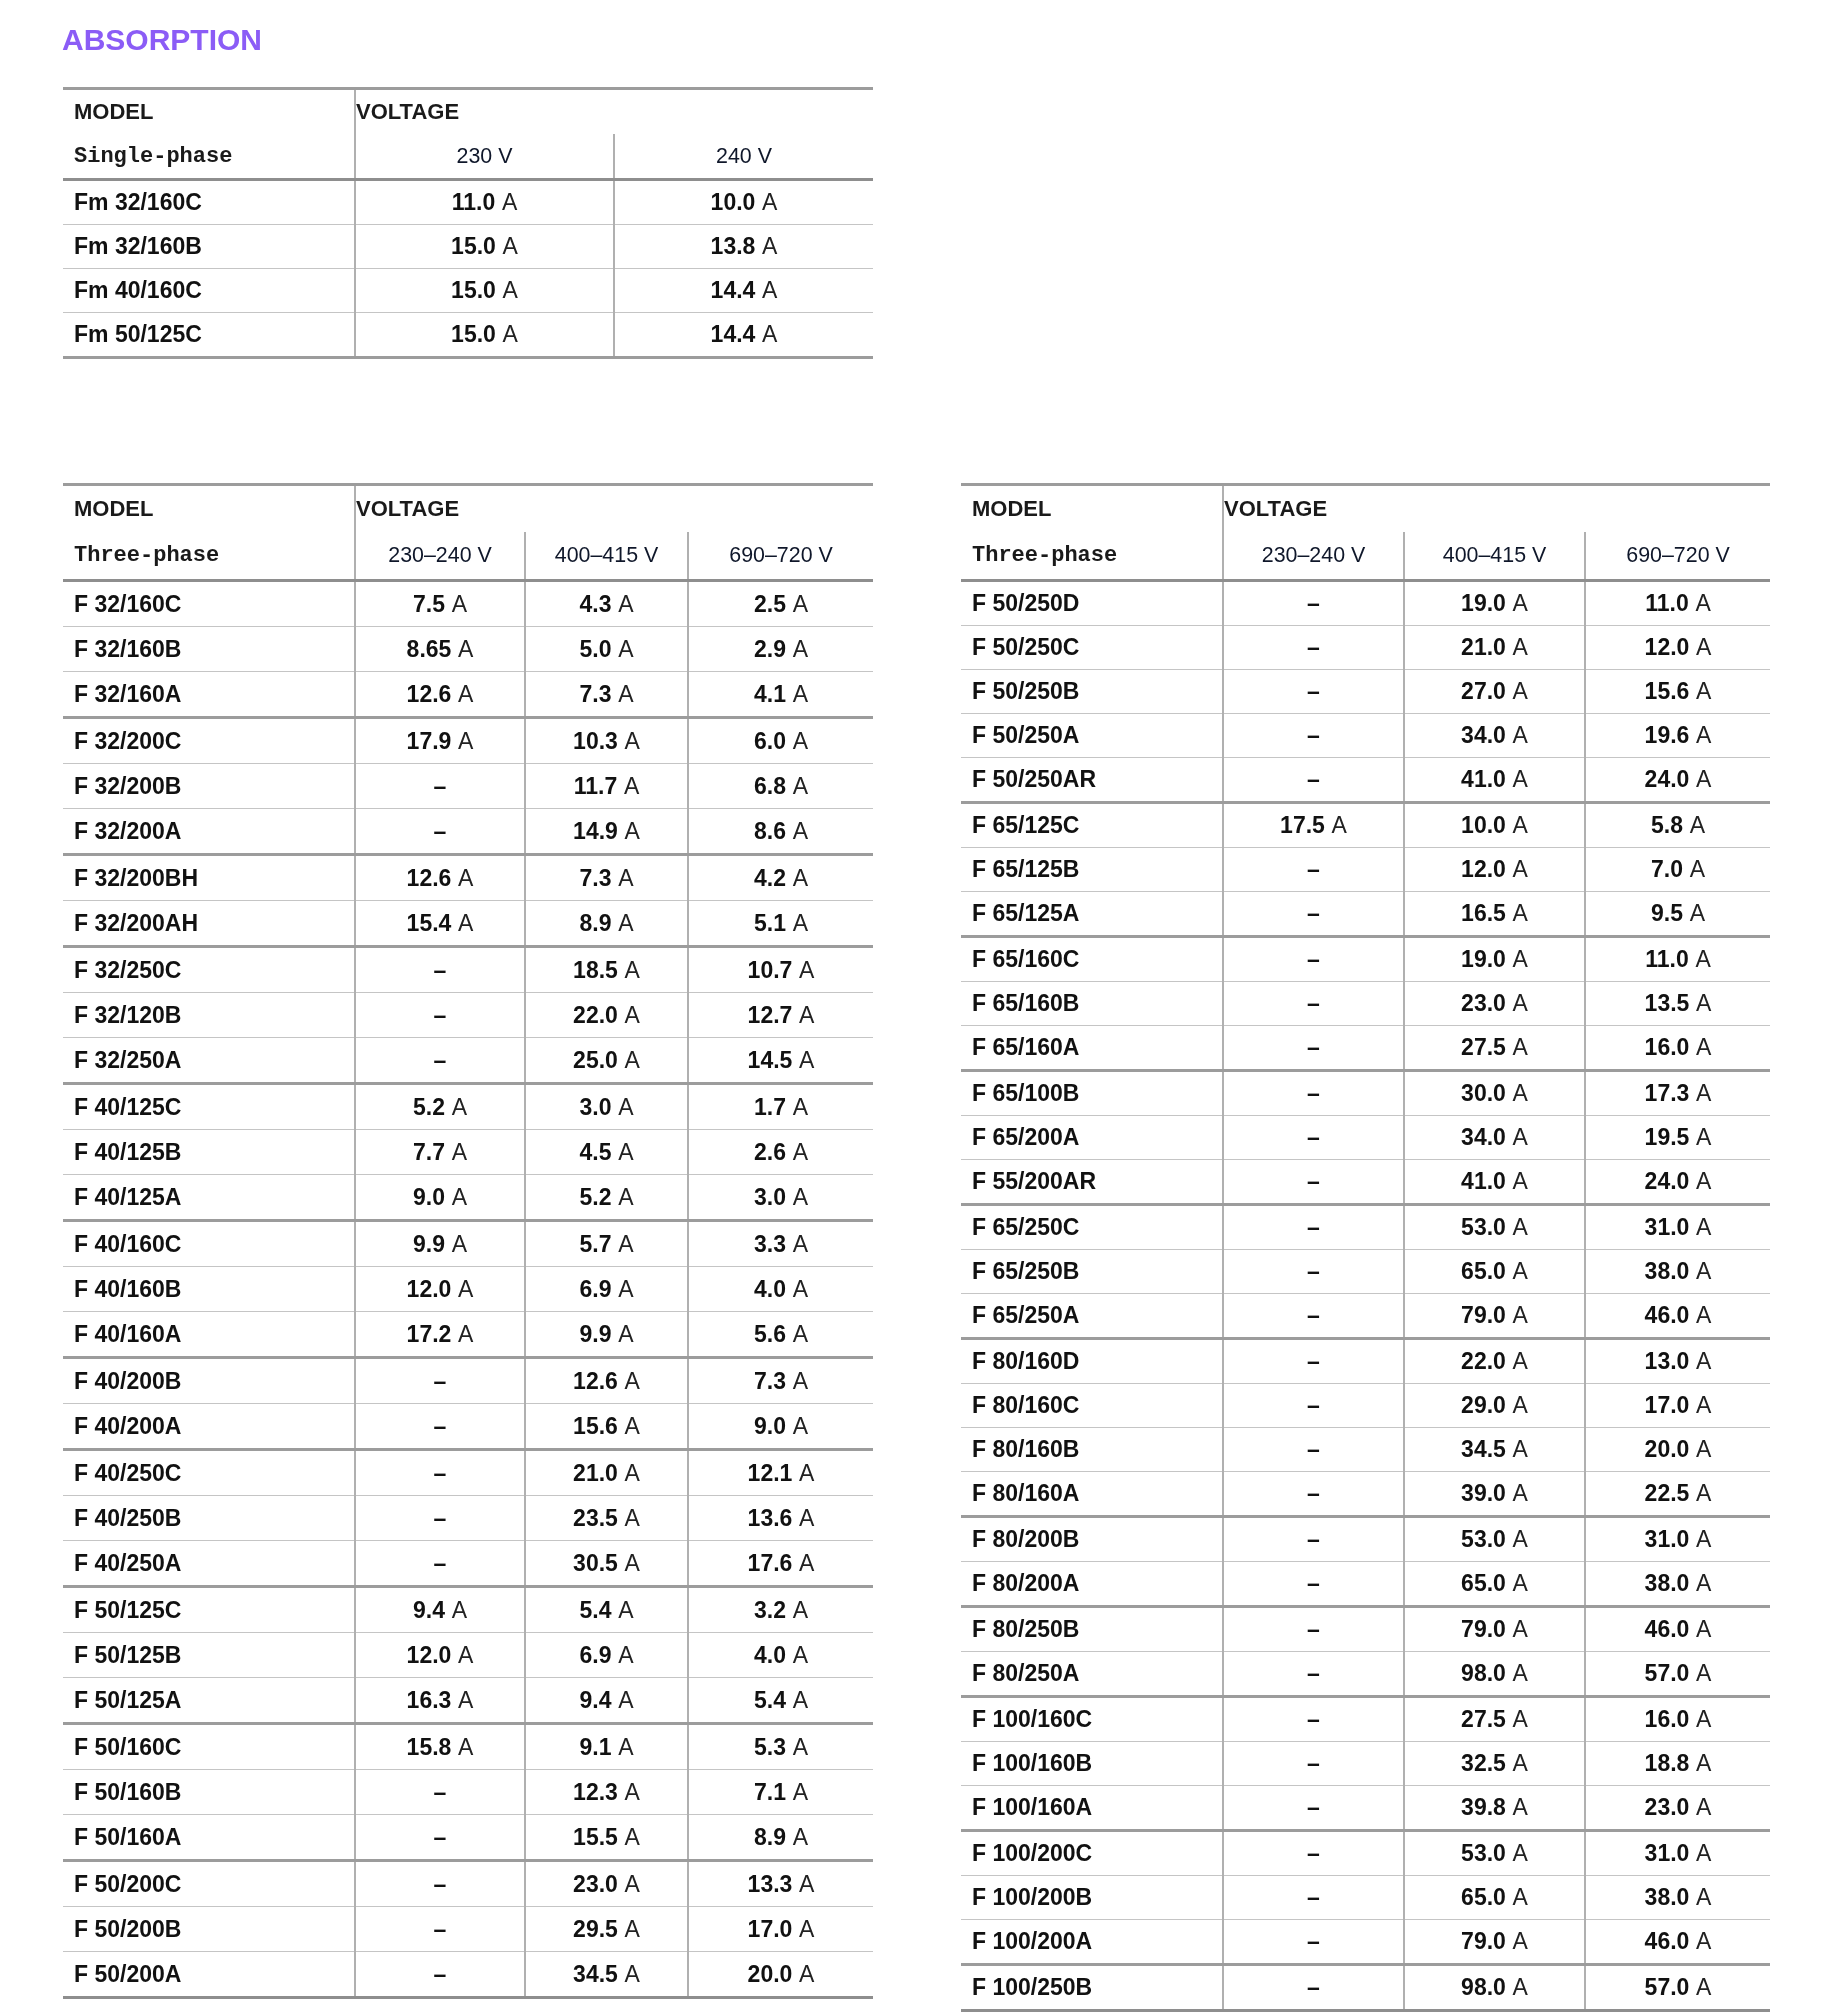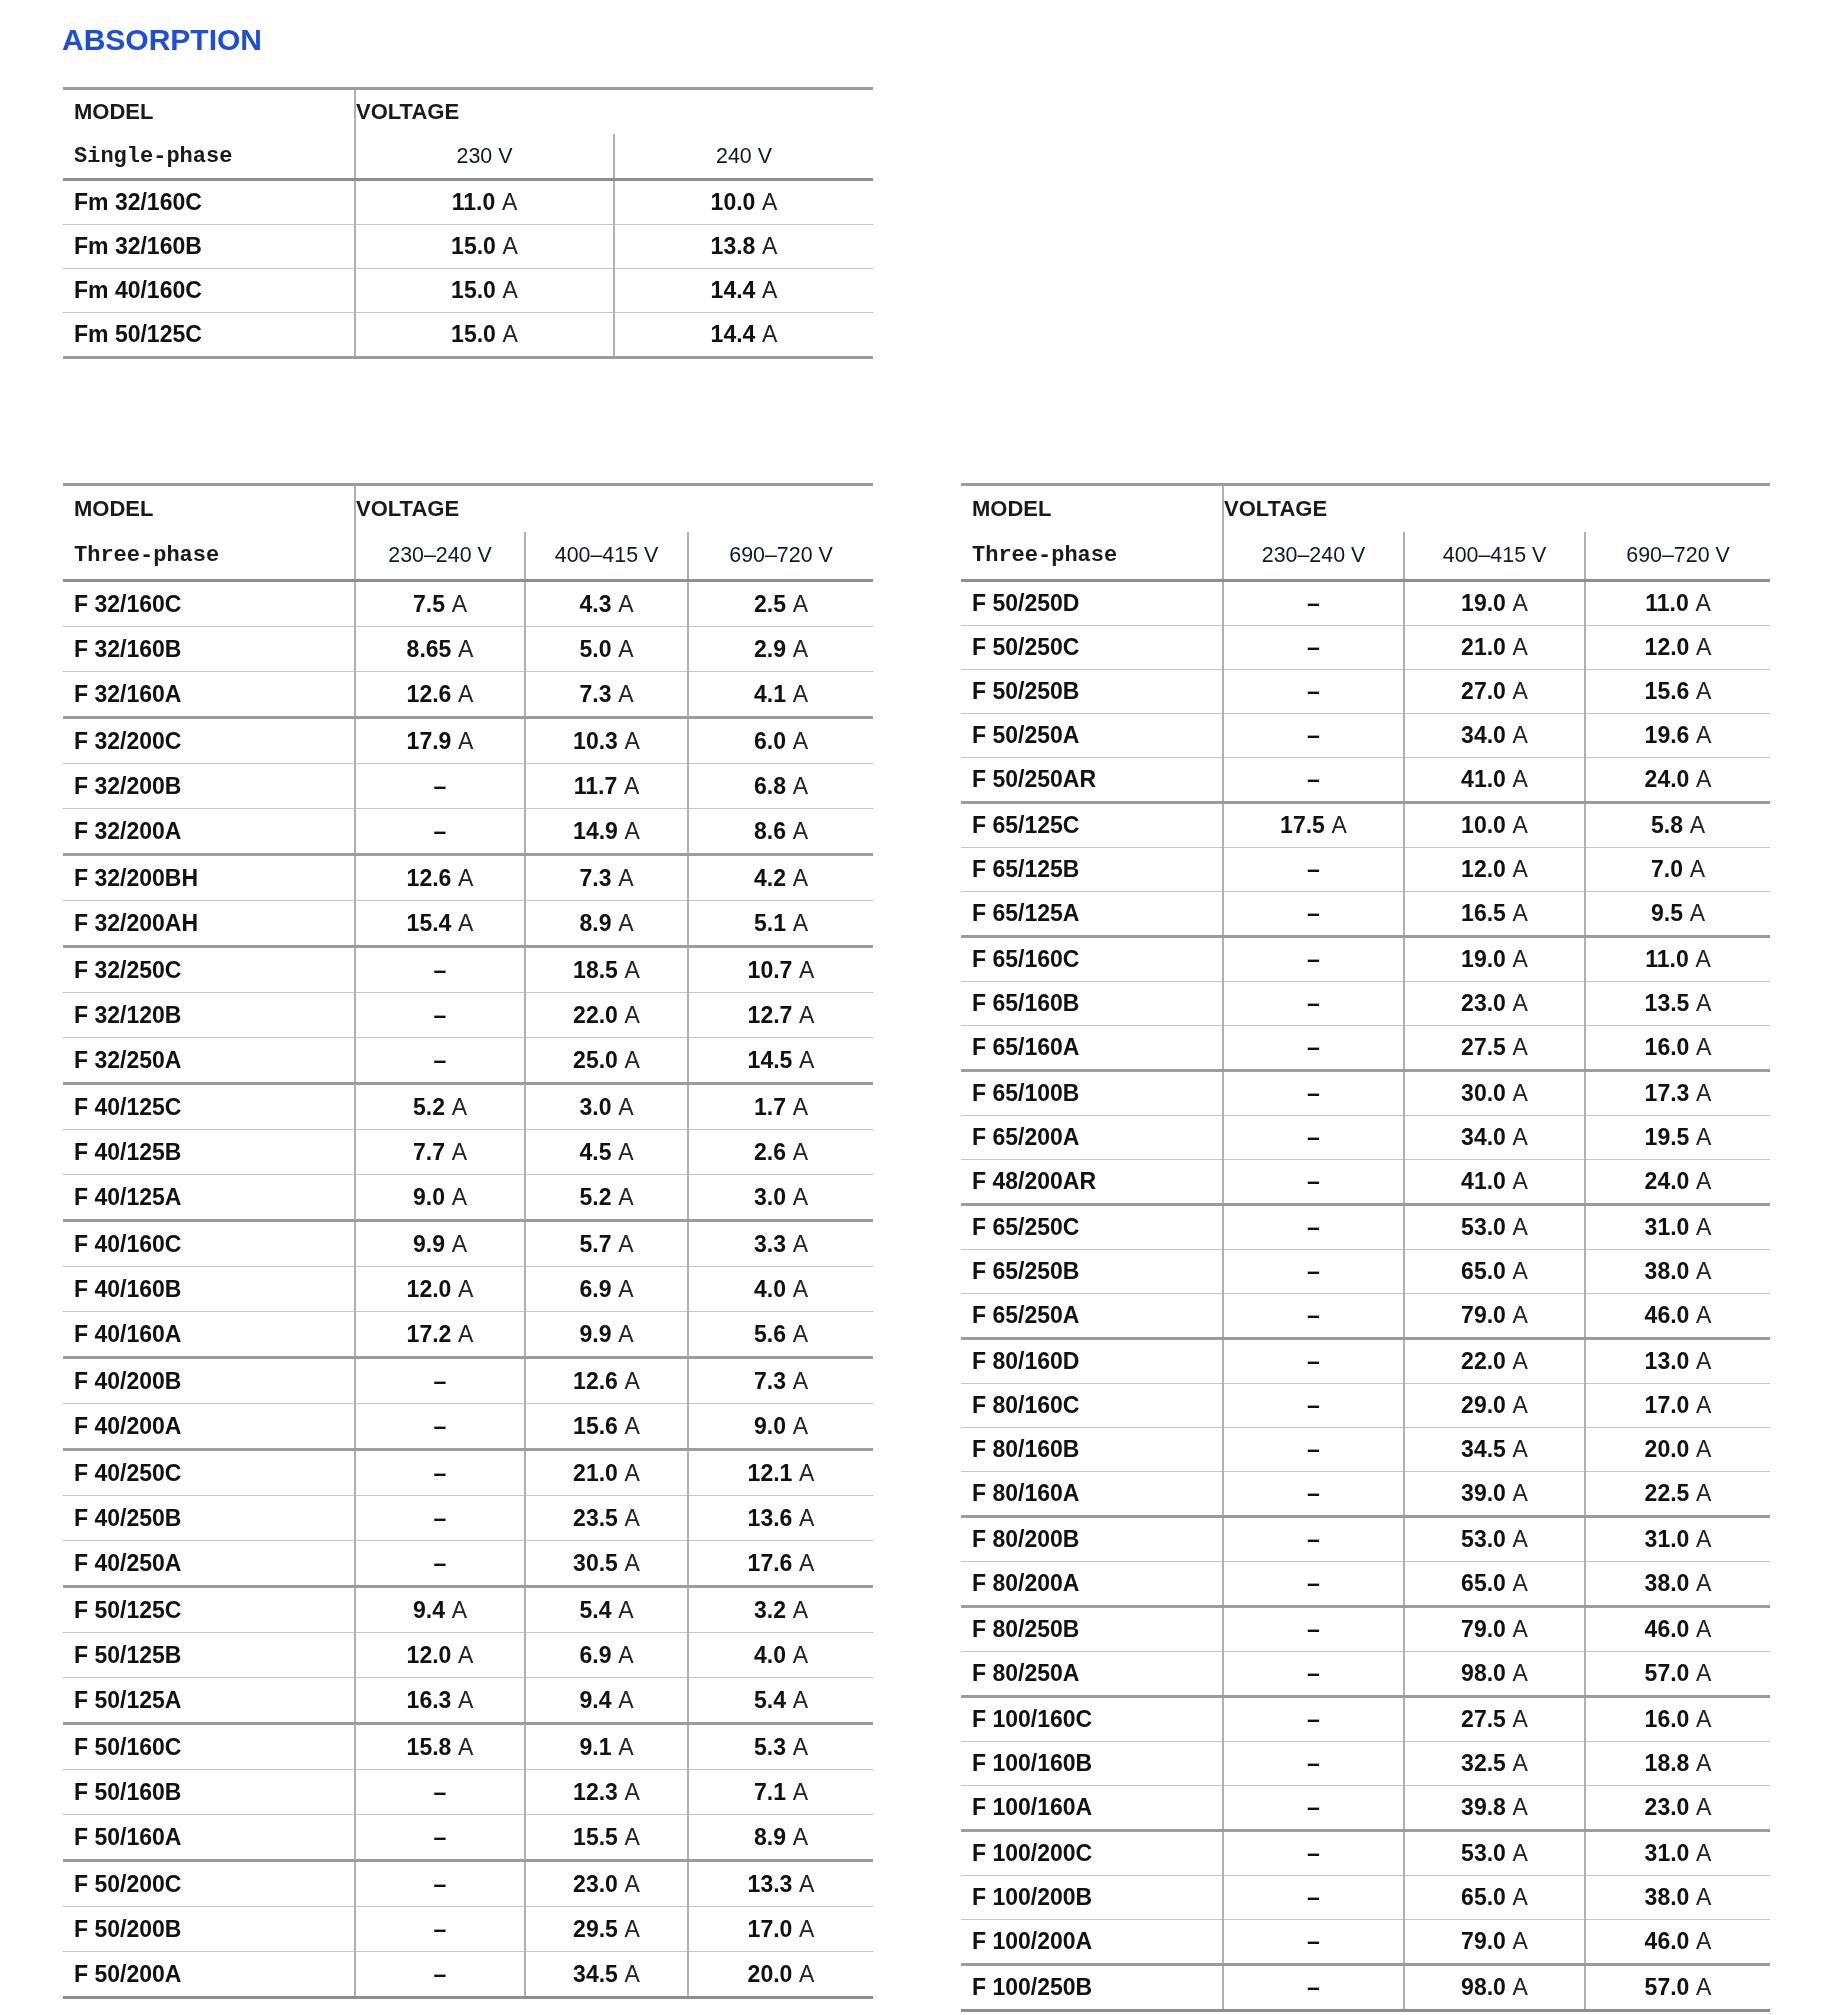--- a/index.html
+++ b/index.html
@@ -62,21 +62,21 @@
   td.val{
     text-align:center;font-size:23px;
     border-left:2.2px solid #b0b0b0;
   }
   .num{font-weight:bold;color:#111;}
   .unit{font-weight:normal;margin-left:6.7px;color:#222;}
 </style>
 </head>
 <body>
 
-<h1 class="page-title" style="color: #1d4ed8;">ABSORPTION</h1>
+<h1 class="page-title" style="color: #8b5cf6;">ABSORPTION</h1>
 
 <div class="tbl" id="t1">
   <table>
     <colgroup>
         <col class="c-model">
         <col class="c-v">
         <col class="c-v">
       </colgroup>
     <thead>
       <tr class="h1">
@@ -424,21 +424,21 @@
           <td class="val"><span class="num">30.0</span><span class="unit">A</span></td>
           <td class="val"><span class="num">17.3</span><span class="unit">A</span></td>
         </tr>
         <tr>
           <td class="model">F 65/200A</td>
           <td class="val"><span class="num">–</span></td>
           <td class="val"><span class="num">34.0</span><span class="unit">A</span></td>
           <td class="val"><span class="num">19.5</span><span class="unit">A</span></td>
         </tr>
         <tr class="group-end">
-          <td class="model">F 48/200AR</td>
+          <td class="model">F 55/200AR</td>
           <td class="val"><span class="num">–</span></td>
           <td class="val"><span class="num">41.0</span><span class="unit">A</span></td>
           <td class="val"><span class="num">24.0</span><span class="unit">A</span></td>
         </tr>
         <tr>
           <td class="model">F 65/250C</td>
           <td class="val"><span class="num">–</span></td>
           <td class="val"><span class="num">53.0</span><span class="unit">A</span></td>
           <td class="val"><span class="num">31.0</span><span class="unit">A</span></td>
         </tr>

